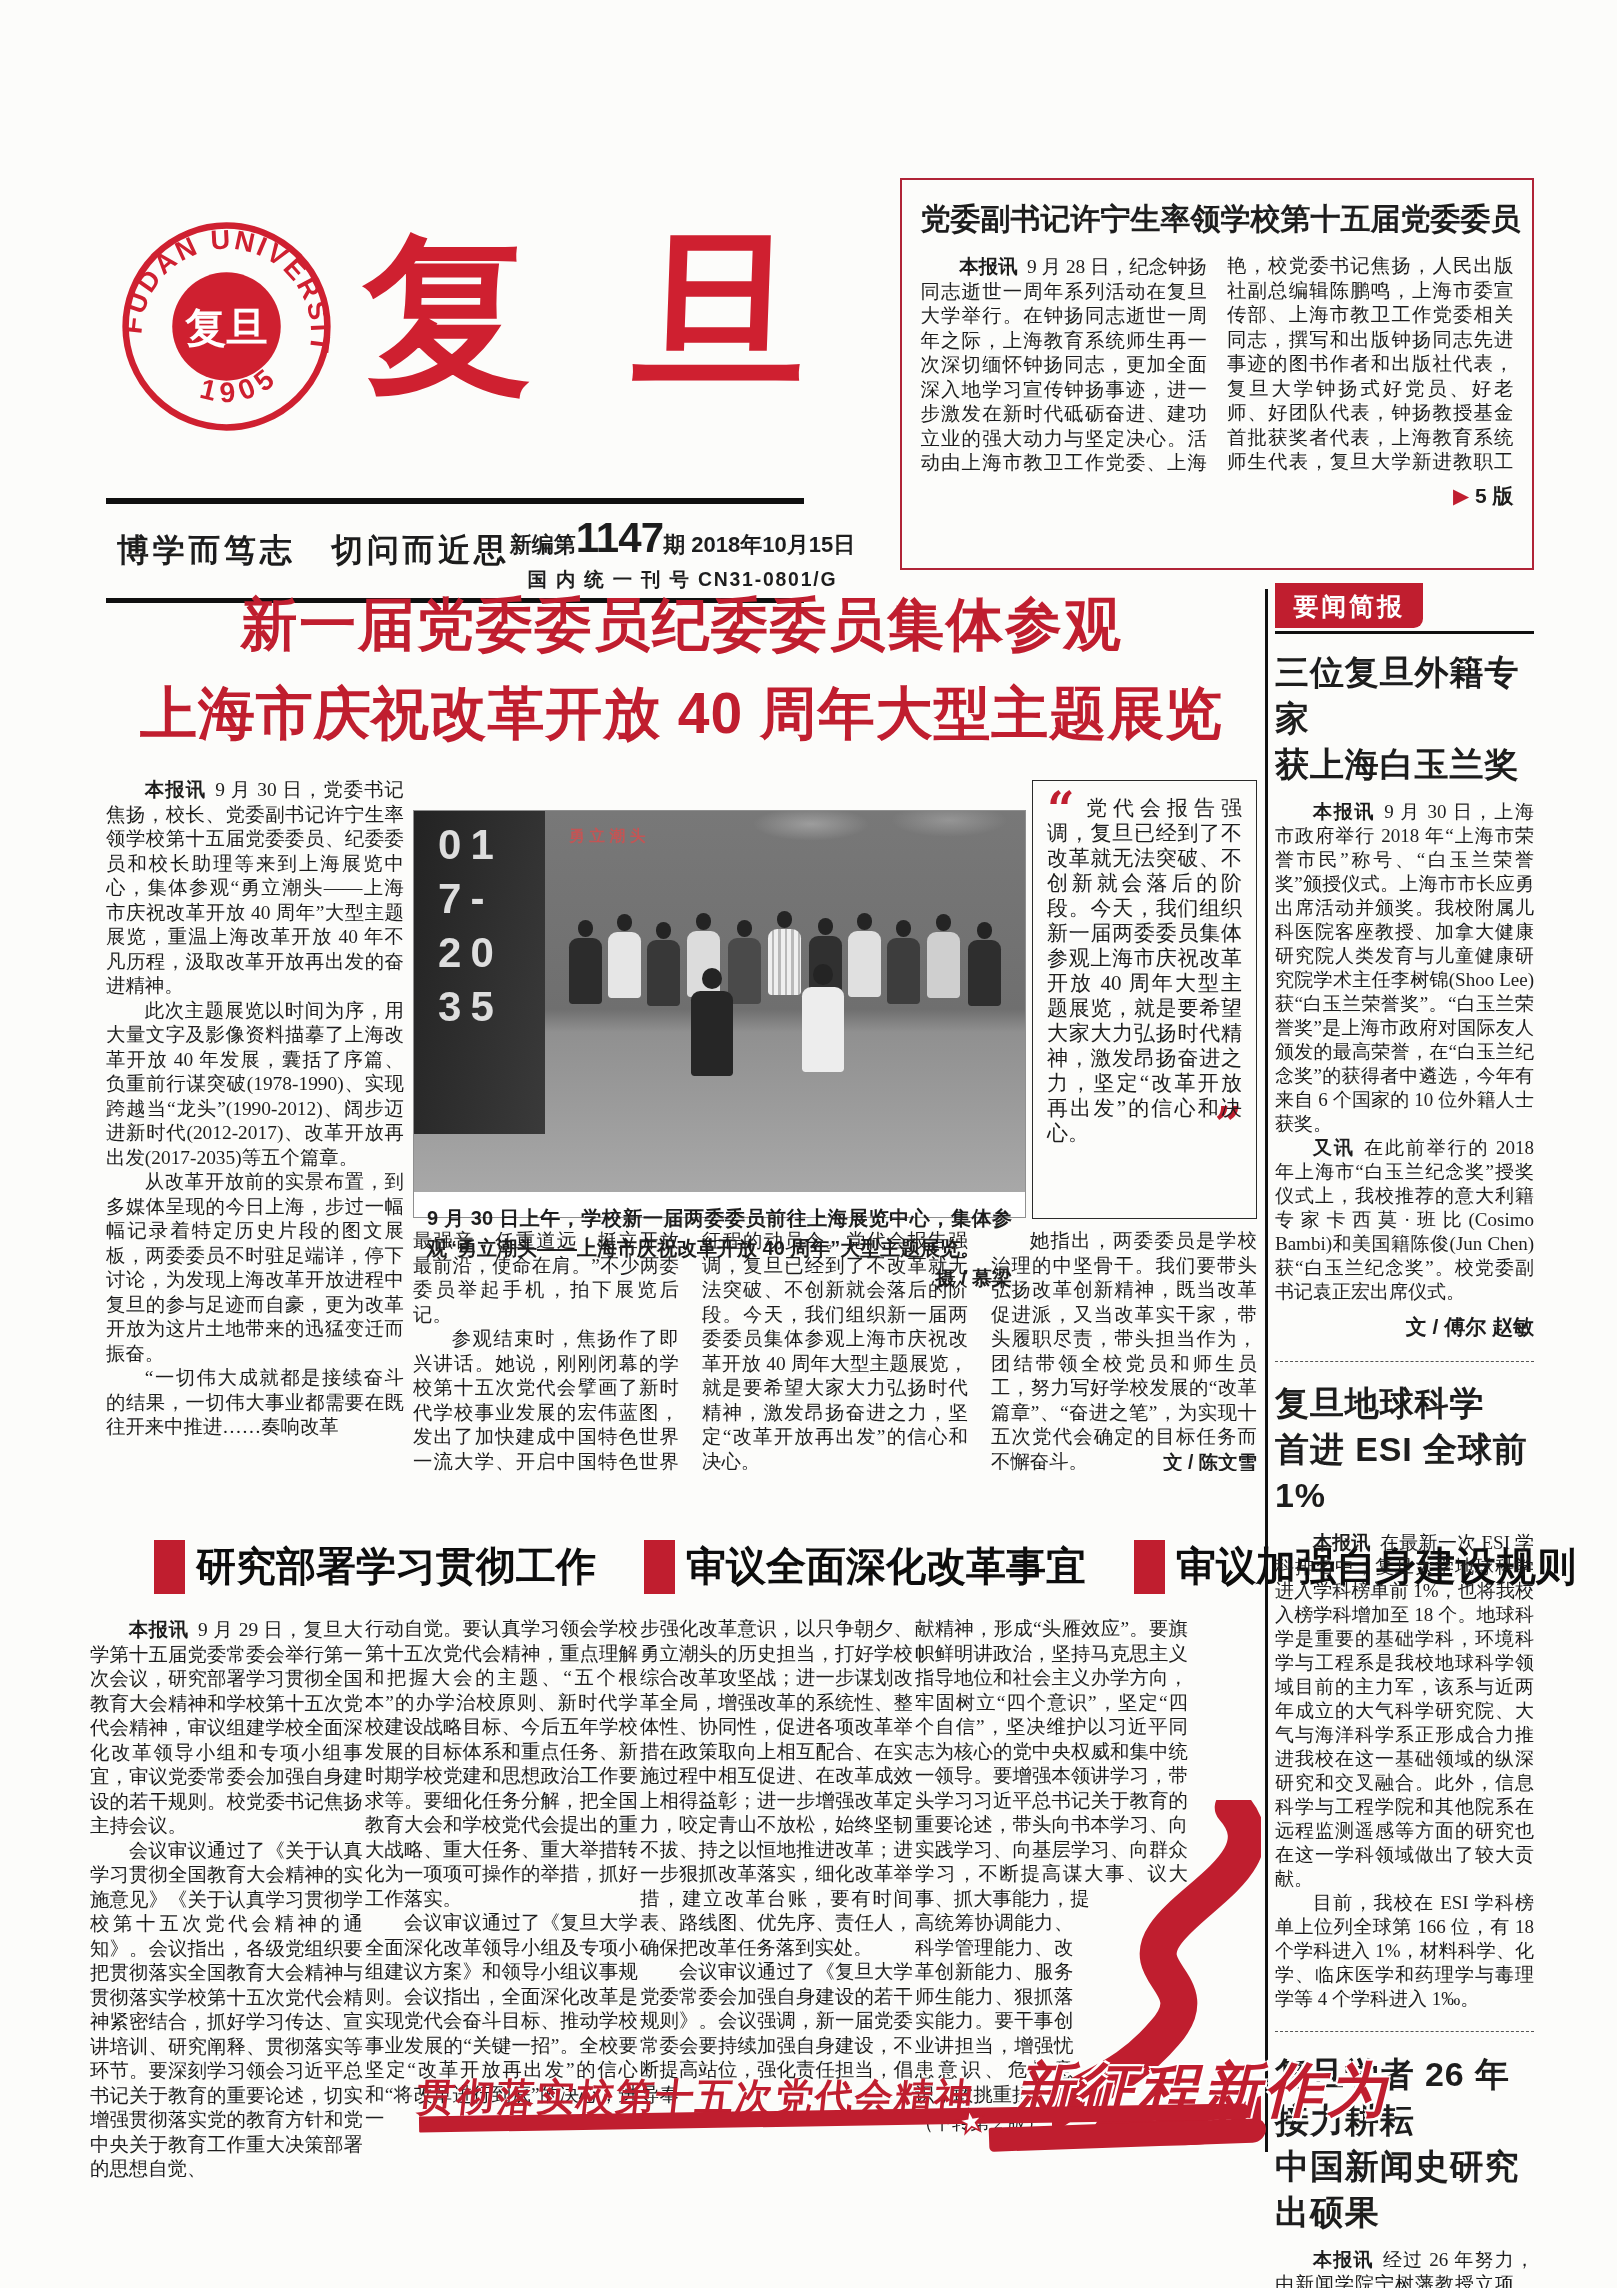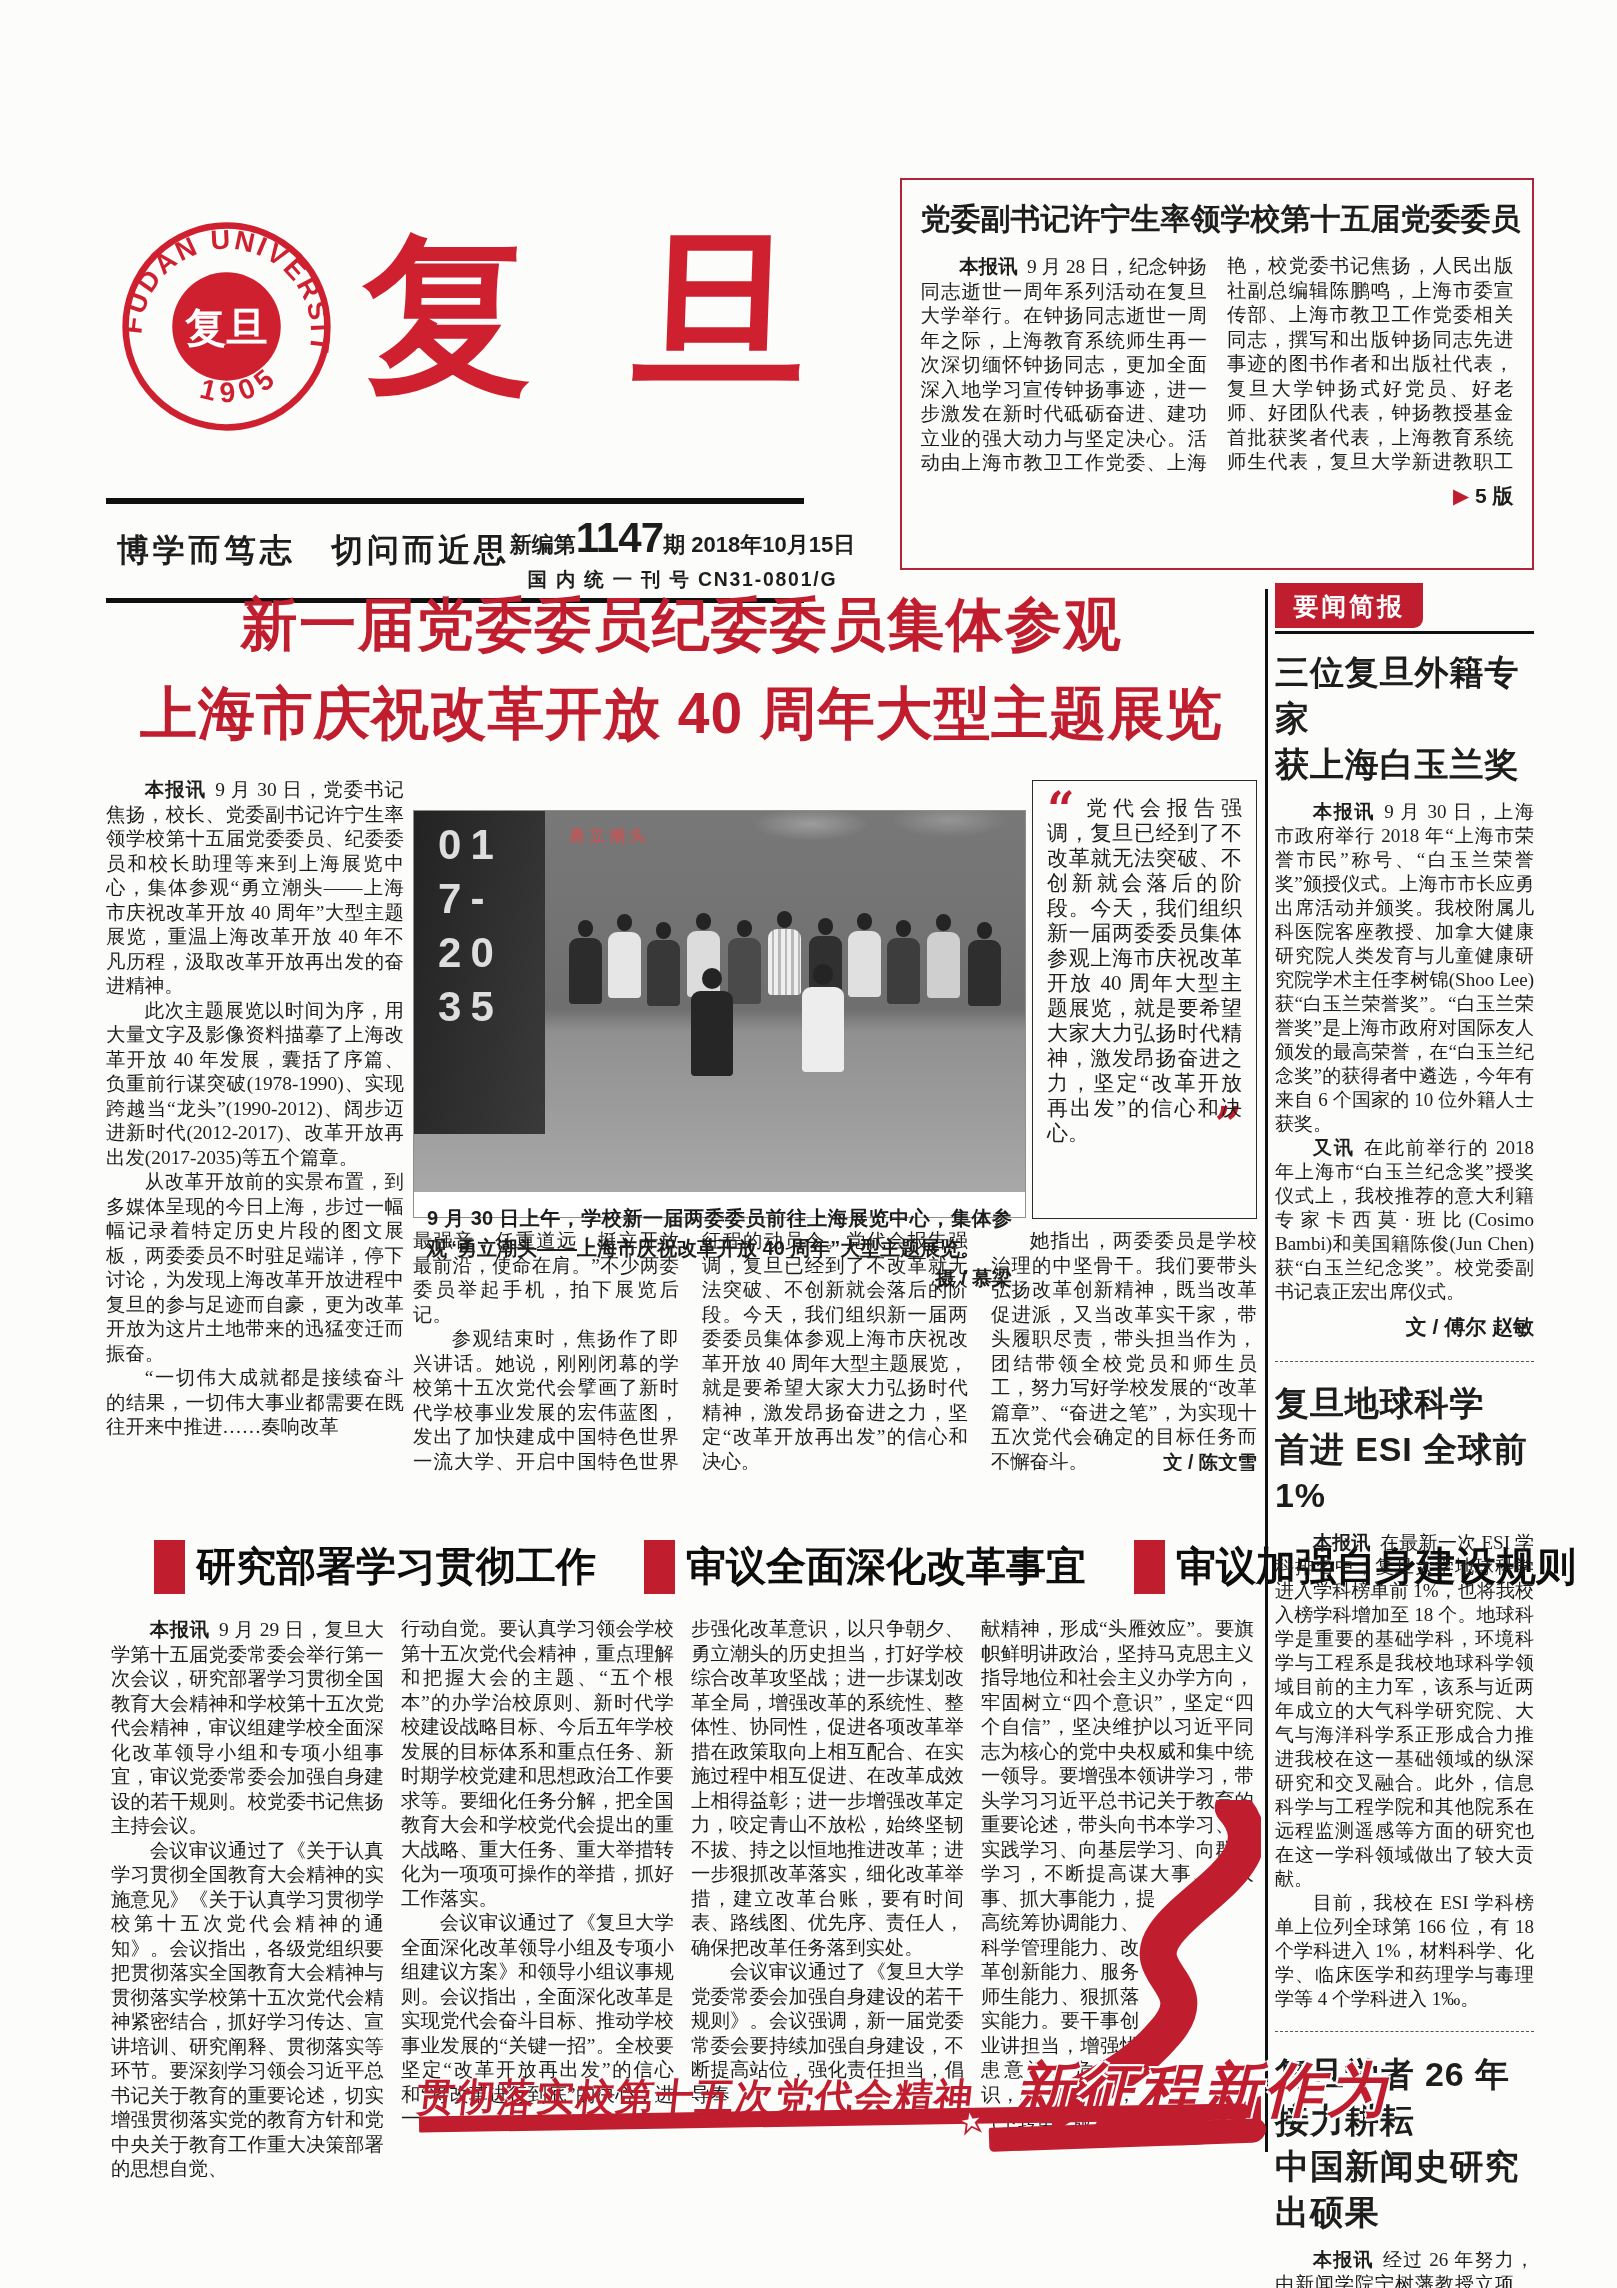--- a/index.html
+++ b/index.html
@@ -70,21 +70,21 @@
   .mid-col{width:266px;height:242px;overflow:hidden;}
   .byline-inline{float:right;font-family:"Liberation Sans","DejaVu Sans",sans-serif;font-weight:bold;}
   
   .meet-head{left:106px;top:1473px;width:1151px;font-family:"Liberation Sans","DejaVu Sans",sans-serif;
     font-weight:bold;font-size:50px;color:var(--grayhead);letter-spacing:2.8px;white-space:nowrap;}
   .meet-head .colon{color:var(--red);}
   .meet-bullets{left:106px;top:1539px;width:1151px;display:flex;justify-content:space-between;}
   .bullet-item{display:flex;align-items:center;font-family:"Liberation Sans","DejaVu Sans",sans-serif;
     font-weight:bold;font-size:40px;color:#0d0d0d;white-space:nowrap;margin-left:48px;}
   .bullet-item .sq{width:31px;height:54px;background:var(--red);margin-right:11px;}
-  .meet-cols{left:111px;top:1617px;width:1151px;display:flex;gap:17px;}
+  .meet-cols{left:90px;top:1617px;width:1151px;display:flex;gap:2px;}
   .meet-col{width:273px;height:567px;overflow:hidden;}
   .narrowrow{display:flex;}
   .narrowrow .nr-txt{width:58%;}
   .cont-note{font-size:18.5px;margin-top:3.7px;}
   
   .ribbon-svg{left:1052px;top:1800px;width:209px;height:365px;z-index:1;}
   .banner{left:417px;top:2051px;width:844px;height:111px;z-index:2;}
   .banner .txtrow{position:relative;display:flex;align-items:baseline;}
   .banner .b-left{font-family:"Liberation Sans","DejaVu Sans",sans-serif;font-weight:bold;font-size:38px;
     color:var(--red);letter-spacing:1.8px;transform:skewX(-6deg);white-space:nowrap;}

